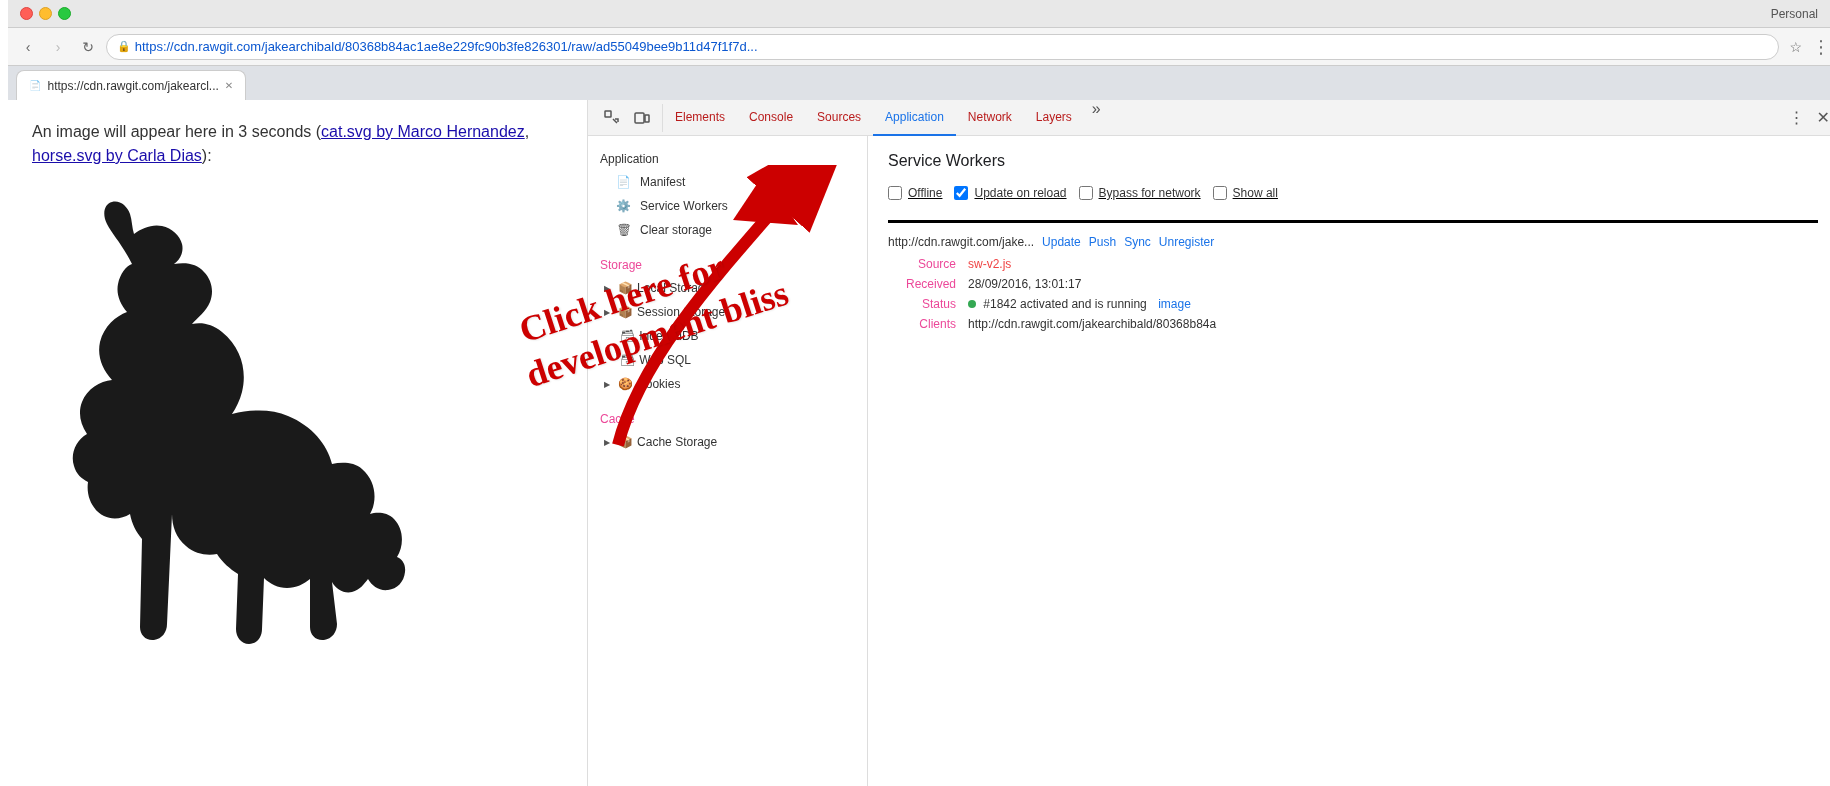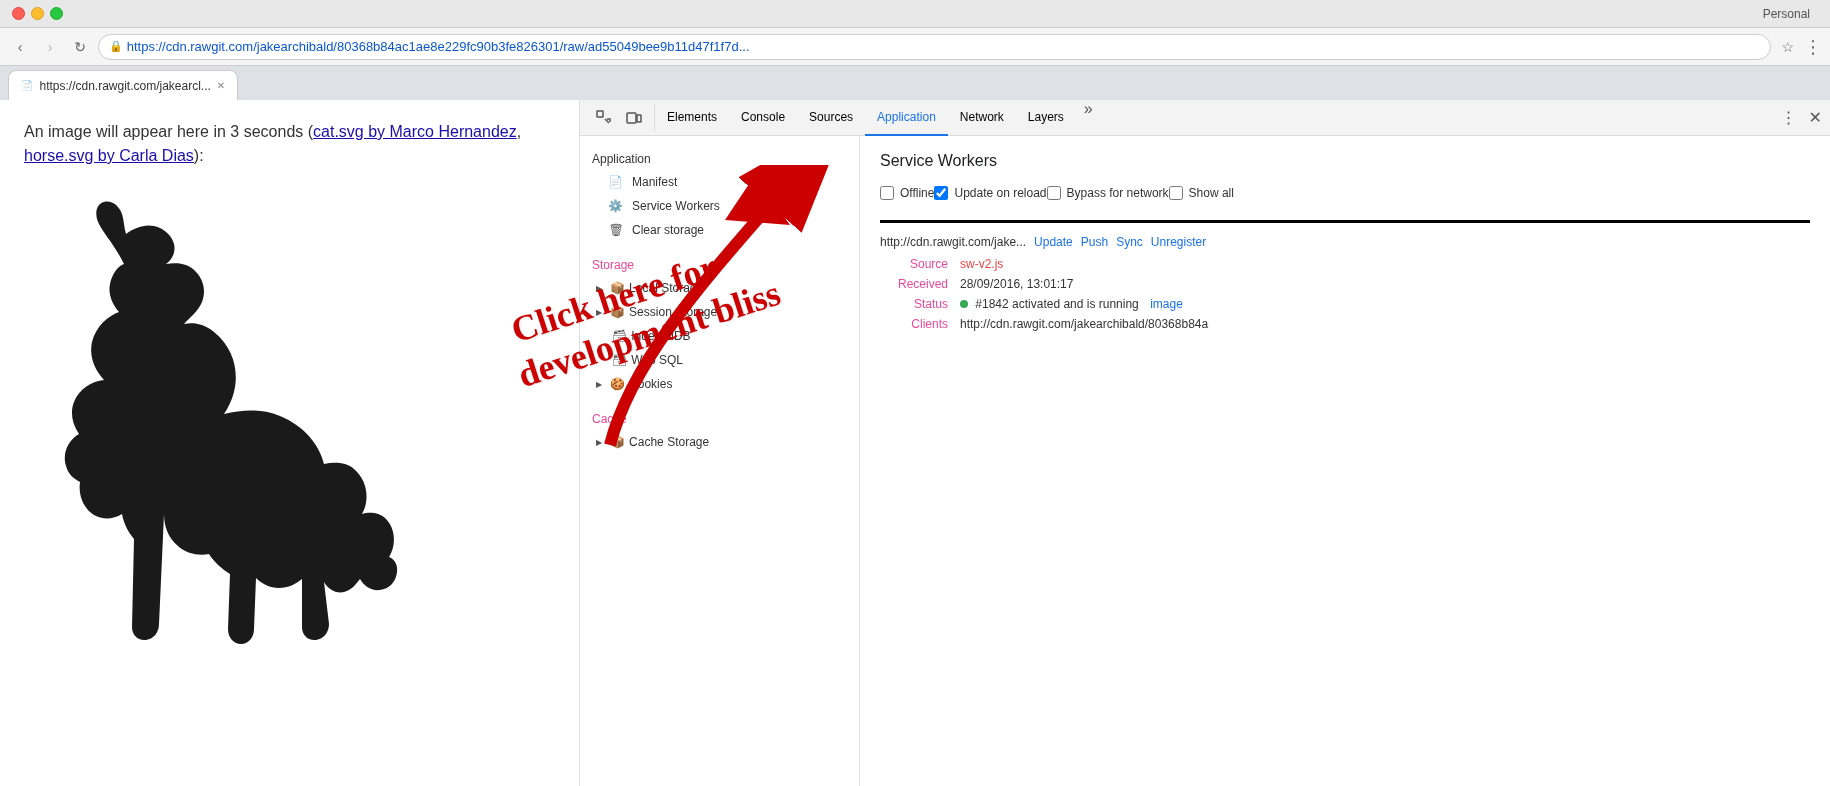--- a/index.html
+++ b/index.html
@@ -43,21 +43,21 @@
     .horse-silhouette { margin-top: 16px; }
 
     
     .devtools { flex: 1; display: flex; flex-direction: column; background: #fff; }
 
     
     .devtools-header { height: 36px; background: #f3f3f3; display: flex; align-items: center; border-bottom: 1px solid #ddd; padding: 0 4px; }
     .devtools-icons { display: flex; align-items: center; gap: 2px; padding: 0 6px; border-right: 1px solid #ddd; }
     .dt-icon-btn { width: 28px; height: 28px; background: none; border: none; cursor: pointer; display: flex; align-items: center; justify-content: center; font-size: 14px; color: #555; border-radius: 2px; }
     .devtools-tabs { display: flex; align-items: stretch; flex: 1; }
-    .dt-tab { padding: 0 12px; font-size: 12px; color: #000000; display: flex; align-items: center; cursor: pointer; border-bottom: 2px solid transparent; height: 36px; }
+    .dt-tab { padding: 0 12px; font-size: 12px; color: #b91c1c; display: flex; align-items: center; cursor: pointer; border-bottom: 2px solid transparent; height: 36px; }
     .dt-tab.active { color: #1a73e8; border-bottom: 2px solid #1a73e8; }
     .dt-tab-more { font-size: 16px; color: #555; padding: 0 8px; cursor: pointer; }
     .devtools-header-right { display: flex; align-items: center; gap: 4px; padding-left: 4px; }
     .dt-header-btn { background: none; border: none; cursor: pointer; color: #555; font-size: 16px; padding: 4px; }
 
     
     .devtools-body { display: flex; flex: 1; overflow: hidden; }
 
     
     .devtools-sidebar { width: 280px; background: #fff; border-right: 1px solid #ddd; overflow-y: auto; padding: 8px 0; font-size: 12px; }
@@ -67,21 +67,21 @@
     .sidebar-item-label { font-size: 12px; }
     .sidebar-section-title2 { padding: 8px 12px 4px 12px; color: #ec4899; font-size: 12px; font-weight: 500; margin-top: 8px; }
     .sidebar-expandable { padding: 5px 12px 5px 16px; color: #333; cursor: pointer; display: flex; align-items: center; gap: 4px; }
     .expand-arrow { font-size: 8px; color: #555; }
     .sidebar-expandable-icon { font-size: 12px; color: #555; margin-left: 4px; }
     .sidebar-expandable-label { font-size: 12px; }
 
     
     .devtools-main { flex: 1; overflow: auto; padding: 16px 20px; font-size: 12px; }
     .panel-title { font-size: 16px; color: #202124; font-weight: 400; margin-bottom: 16px; }
-    .options-row { display: flex; align-items: flex-start; gap: 0; margin-bottom: 20px; flex-wrap: wrap; }
+    .options-row { display: flex; align-items: flex-start; gap: 12px; margin-bottom: 20px; flex-wrap: wrap; text-decoration: underline; }
     .checkbox-item { display: flex; align-items: center; gap: 6px; cursor: pointer; }
     .checkbox-item input[type="checkbox"] { width: 14px; height: 14px; cursor: pointer; }
     .checkbox-item label { font-size: 12px; color: #333; cursor: pointer; }
 
     .sw-entry { border-top: 3px solid #000000; padding-top: 12px; margin-top: 4px; }
     .sw-url-row { display: flex; align-items: center; gap: 8px; margin-bottom: 8px; }
     .sw-url { font-size: 12px; color: #333; font-weight: 500; }
     .sw-action-link { color: #1a73e8; font-size: 12px; cursor: pointer; text-decoration: none; }
     .sw-detail-row { display: flex; margin-bottom: 6px; }
     .sw-detail-label { width: 80px; color: #ec4899; font-size: 12px; flex-shrink: 0; text-align: right; padding-right: 12px; }
@@ -103,21 +103,21 @@
       font-family: 'Comic Sans MS', 'Chalkboard SE', cursive;
       font-size: 36px;
       font-weight: bold;
       transform: rotate(-10deg);
       display: inline-block;
       text-shadow: 1px 1px 2px rgba(0,0,0,0.1);
       line-height: 1.1;
       white-space: nowrap;
     }
 
-    .wrapper { position: relative; width: 1479px; height: 786px; }
+    .wrapper { position: relative; width: 1479px; height: 786px; margin-left: 8px; }
     .browser-wrapper { position: absolute; top: 0; left: 0; width: 1830px; height: 786px; }
     .annotation-wrapper { position: absolute; top: 0; left: 0; width: 1830px; height: 786px; pointer-events: none; }
   </style>
 </head>
 <body>
 
 <div class="wrapper">
   <div class="browser-wrapper">
 
     <div class="browser-window">

